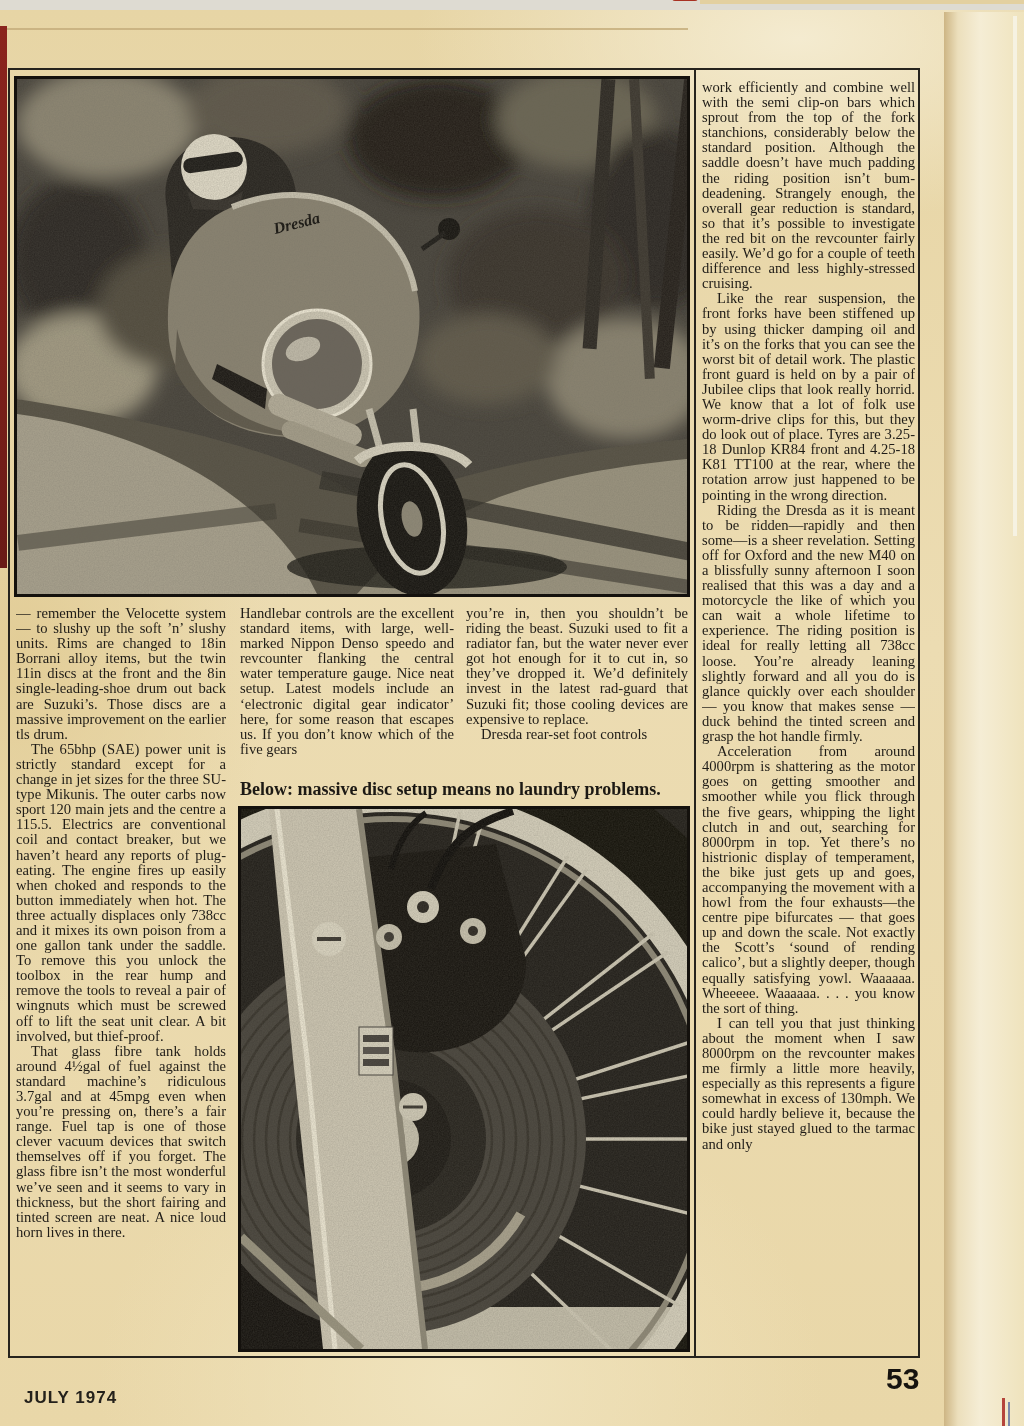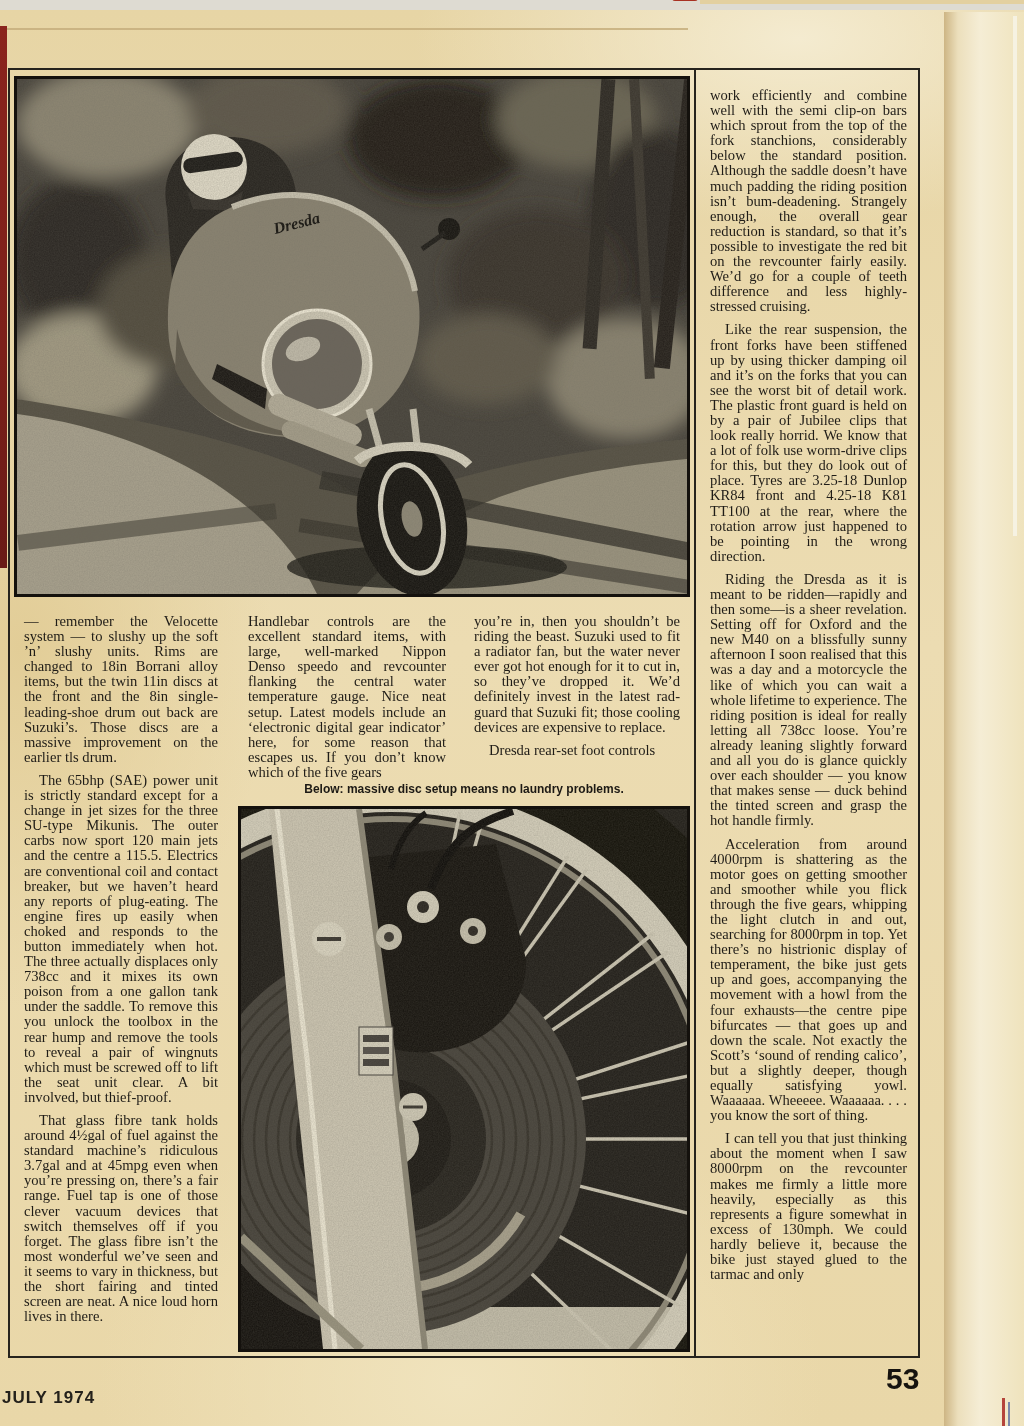--- a/index.html
+++ b/index.html
@@ -40,34 +40,34 @@
   .action-photo{left:14px;top:66px;width:676px;height:521px;}
   .disc-photo{left:238px;top:796px;width:452px;height:546px;}
   .photo svg{display:block;}
 
   .textcol{
     position:absolute;
     font-family:"Liberation Serif", serif;
     font-size:14.6px;line-height:15.1px;
     color:#1f1c17;text-align:justify;overflow:hidden;
   }
-  .textcol p{margin:8px;}
+  .textcol p{margin:0;}
   .textcol p + p{text-indent:15px;}
   .col-right{left:702px;top:70px;width:213px;height:1274px;}
   .col-1{left:16px;top:596px;width:210px;height:750px;}
   .col-2{left:240px;top:596px;width:214px;height:176px;}
   .col-3{left:466px;top:596px;width:222px;height:176px;}
 
   .photo-caption{
     position:absolute;left:240px;top:771px;width:448px;
-    font-family:Liberation Sans, sans-serif;font-weight:700;
-    font-size:12px;line-height:16px;color:#1c1914;text-align:center;
+    font-family:Liberation Serif, serif;font-weight:700;
+    font-size:18px;line-height:16px;color:#1c1914;
   }
   .footer-issue-date{
-    position:absolute;left:2px;top:1378px;
+    position:absolute;left:24px;top:1378px;
     font-family:"Liberation Sans", sans-serif;font-weight:700;
     font-size:17px;letter-spacing:1px;color:#24211b;
   }
   .footer-page-number{
     position:absolute;left:886px;top:1352px;
     font-family:"Liberation Sans", sans-serif;font-weight:700;
     font-size:30px;color:#16130f;
   }
 </style>
 </head>

